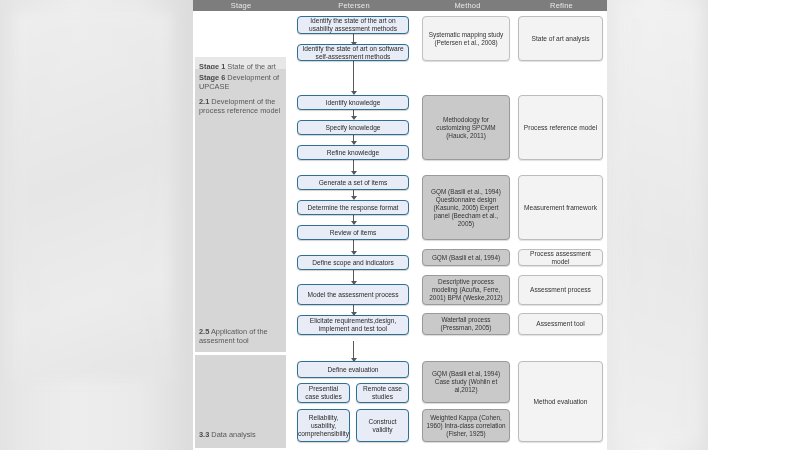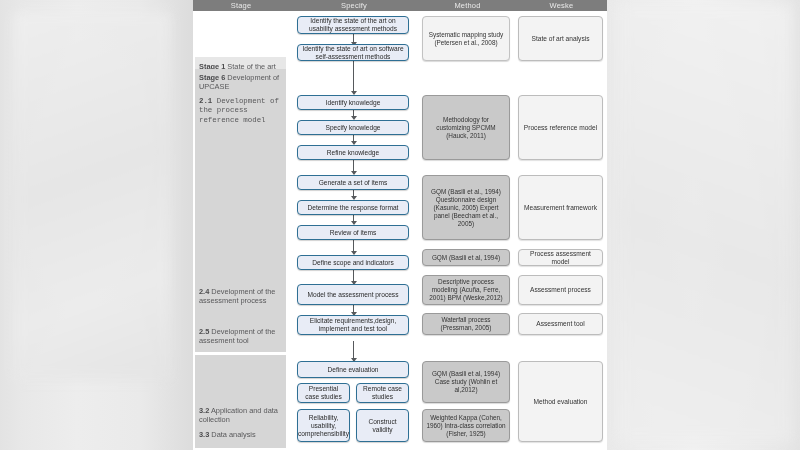--- a/index.html
+++ b/index.html
@@ -1,21 +1,21 @@
 <!DOCTYPE html>
 <html><head>
 <meta charset="utf-8">
 <style>
   html,body{margin:0;padding:0;}
   body{
     width:800px;height:450px;overflow:hidden;
     font-family:"Liberation Sans", sans-serif;
     background:#ffffff;
   }
-  #screen{position:relative;width:800px;height:450px;overflow:hidden;background:#000000;}
+  #screen{position:relative;width:708px;height:450px;overflow:hidden;background:#000000;}
 
   
   .bg-plate{position:absolute;top:0;bottom:0;}
   .bg-left{left:0;width:193px;
     background:linear-gradient(90deg,#e3e3e3 0%,#e8e8e8 12%,#ededed 40%,#eaeaea 72%,#e2e2e2 88%,#dcdcdc 100%);
     filter:blur(0.3px);}
   .bg-left .smudge{position:absolute;left:14px;top:12px;right:22px;bottom:70px;
     background:linear-gradient(160deg,#efefef,#e6e6e6 45%,#ececec 75%,#e4e4e4);
     filter:blur(6px);opacity:.9;border-radius:4px;}
   .bg-right{left:607px;right:0;
@@ -72,56 +72,48 @@
     <div class="smudge"></div>
   </div>
   <div class="bg-plate bg-right">
     <div class="smudge"></div>
   </div>
 
   <div id="fig">
 
     <div class="hdr">
       <span class="h1">Stage</span>
-      <span class="h2">Specify</span>
+      <span class="h2">Petersen</span>
       <span class="h3">Method</span>
-      <span class="h4">Weske</span>
+      <span class="h4">Refine</span>
     </div>
 
     <div class="stage-panel s1" style="top:13px;height:53px;margin-top:44px;">
       <div class="stage-txt" style="top:5px;">
         <b>Stage 1</b>
         <span>State of the art review</span>
       </div>
     </div>
 
     <div class="stage-panel s2" style="top:69px;height:283px;">
       <div class="stage-txt" style="top:4px;">
         <b>Stage 6</b>
         <span>Development of UPCASE</span>
       </div>
-      <div class="stage-txt" style="top:28px;font-family:Liberation Mono, monospace;">
+      <div class="stage-txt" style="top:28px;">
         <b>2.1</b>
         <span>Development of the process reference model</span>
       </div>
-      <div class="stage-txt" style="top:218px;">
-        <b>2.4</b>
-        <span>Development of the assessment process</span>
-      </div>
       <div class="stage-txt" style="top:258px;">
         <b>2.5</b>
-        <span>Development of the assesment tool</span>
+        <span>Application of the assesment tool</span>
       </div>
     </div>
 
     <div class="stage-panel s3" style="top:355px;height:93px;">
-      <div class="stage-txt" style="top:51px;">
-        <b>3.2</b>
-        <span>Application and data collection</span>
-      </div>
       <div class="stage-txt" style="top:75px;">
         <b>3.3</b>
         <span>Data analysis</span>
       </div>
     </div>
 
     <div class="arw" style="left:160px;top:34px;height:11px;"></div>
     <div class="arw" style="left:160px;top:61px;height:33px;"></div>
     <div class="arw" style="left:160px;top:110px;height:9px;"></div>
     <div class="arw" style="left:160px;top:135px;height:9px;"></div>

